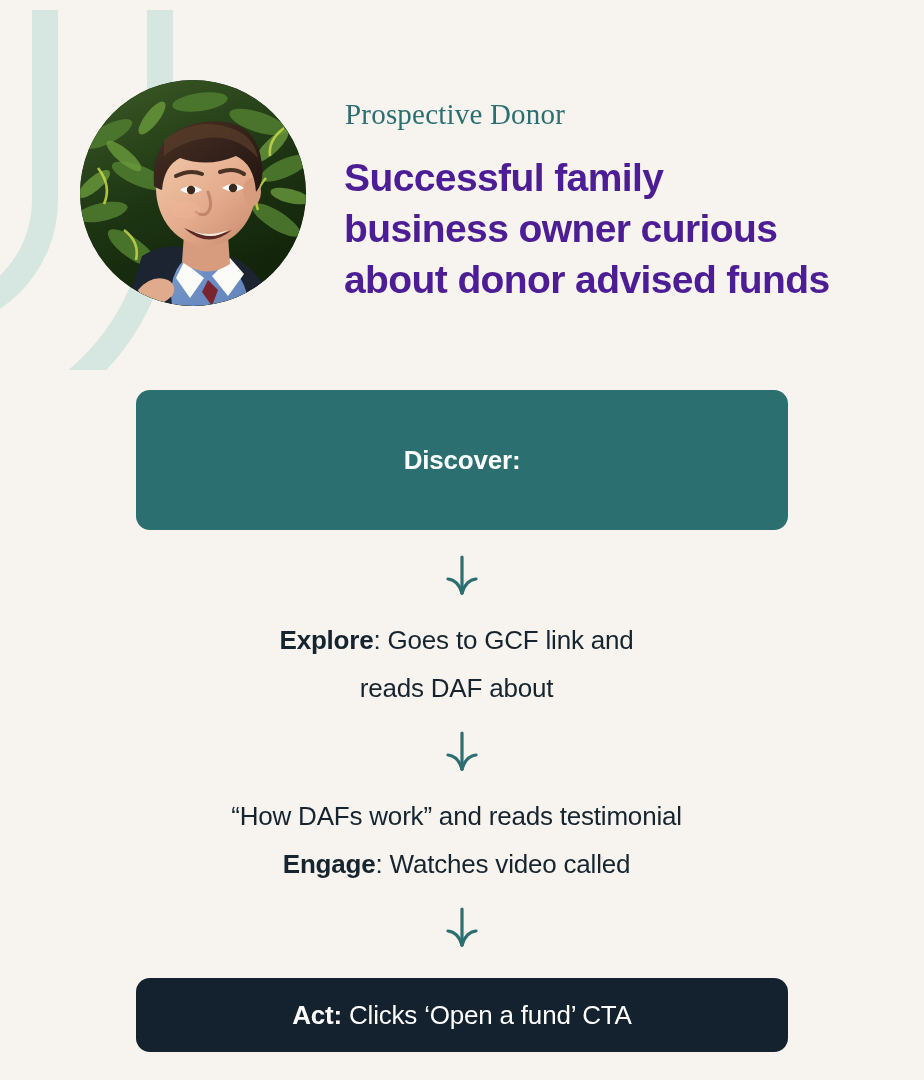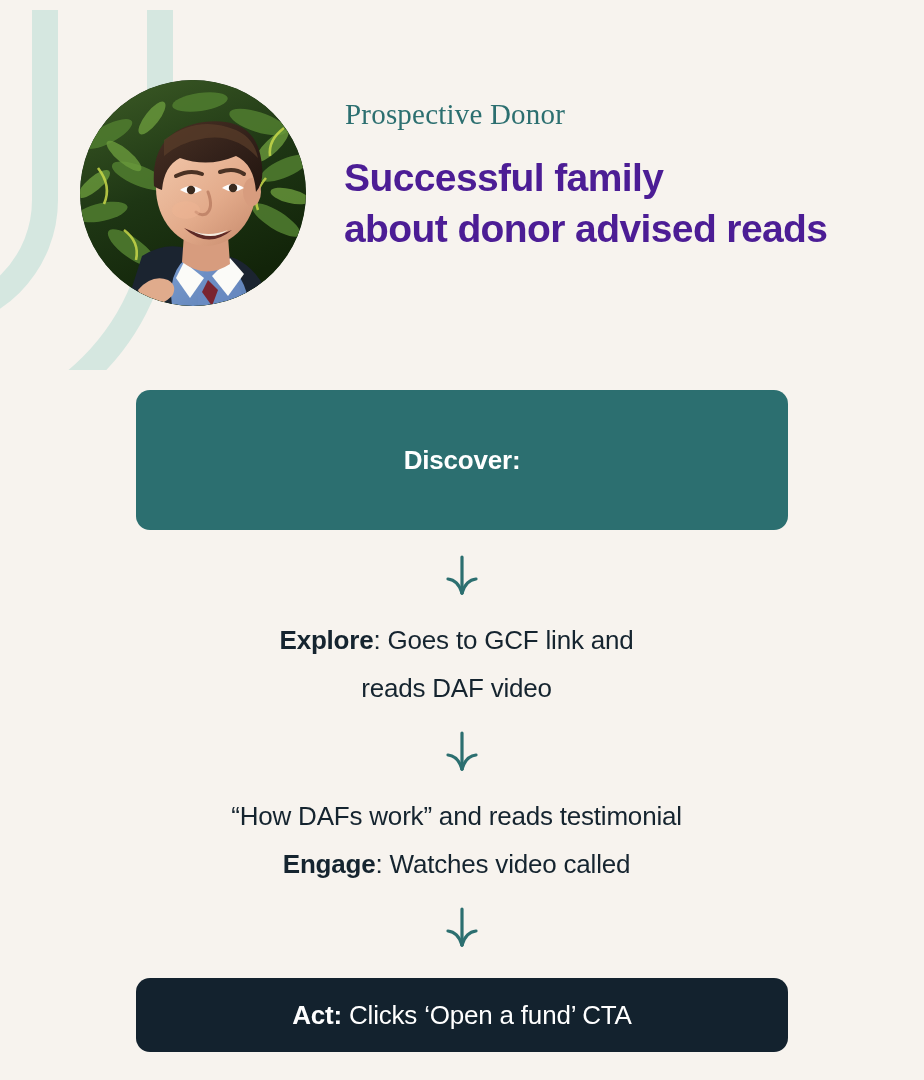--- a/index.html
+++ b/index.html
@@ -220,21 +220,22 @@
 
         <path d="M58 210 q14 -16 30 -10 q10 6 4 16 q-12 12 -28 10 Z" fill="#e0ab8c"></path>
       </g>
     </svg>
   </div>
 
   <div class="eyebrow">Prospective Donor</div>
 
   <div class="headline">
     <div>Successful family</div>
-    <div>about donor advised reads</div>
+    <div>business owner curious</div>
+    <div>about donor advised funds</div>
   </div>
 
   <div class="flow">
 
     <div class="step-box teal">
       <div class="box-line strong">Discover:</div>
     </div>
 
     <div class="sp-18"></div>
     <div class="arrow">
@@ -243,21 +244,21 @@
         <path d="M4 24 q10 1 14 14" fill="none" stroke="#2C6F70" stroke-width="3.2" stroke-linecap="round"></path>
         <path d="M32 24 q-10 1 -14 14" fill="none" stroke="#2C6F70" stroke-width="3.2" stroke-linecap="round"></path>
       </svg>
     </div>
     <div class="sp-12"></div>
 
     <div class="step-text">
       <div class="t-line">
         <b>Explore</b><span>:</span><span> Goes to GCF link and</span>
       </div>
-      <div class="t-line">reads DAF video</div>
+      <div class="t-line">reads DAF about</div>
     </div>
 
     <div class="sp-12"></div>
     <div class="arrow">
       <svg width="36" height="42" viewBox="0 0 36 42" aria-hidden="true">
         <line x1="18" y1="2" x2="18" y2="38" stroke="#2C6F70" stroke-width="3.2" stroke-linecap="round"></line>
         <path d="M4 24 q10 1 14 14" fill="none" stroke="#2C6F70" stroke-width="3.2" stroke-linecap="round"></path>
         <path d="M32 24 q-10 1 -14 14" fill="none" stroke="#2C6F70" stroke-width="3.2" stroke-linecap="round"></path>
       </svg>
     </div>

